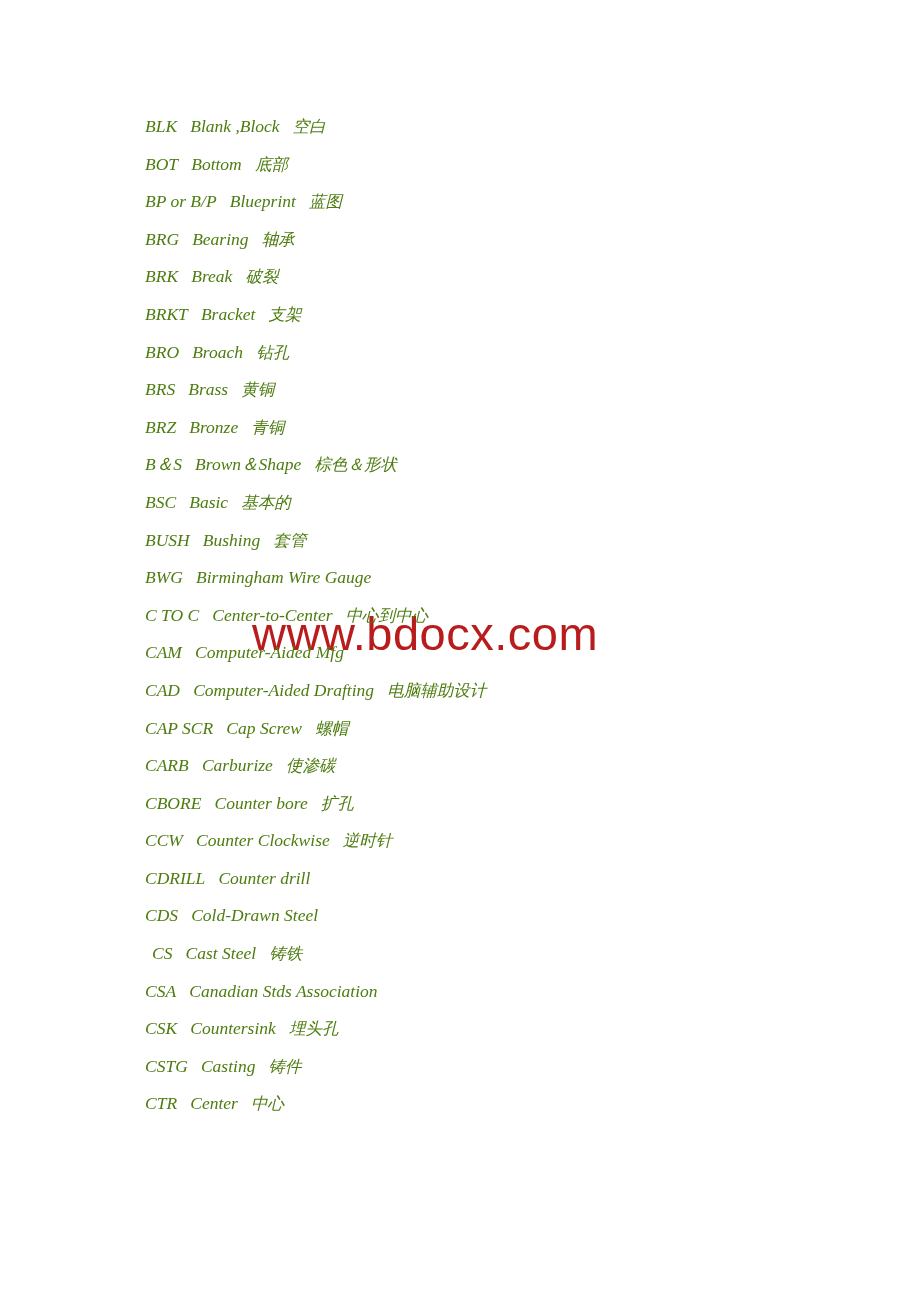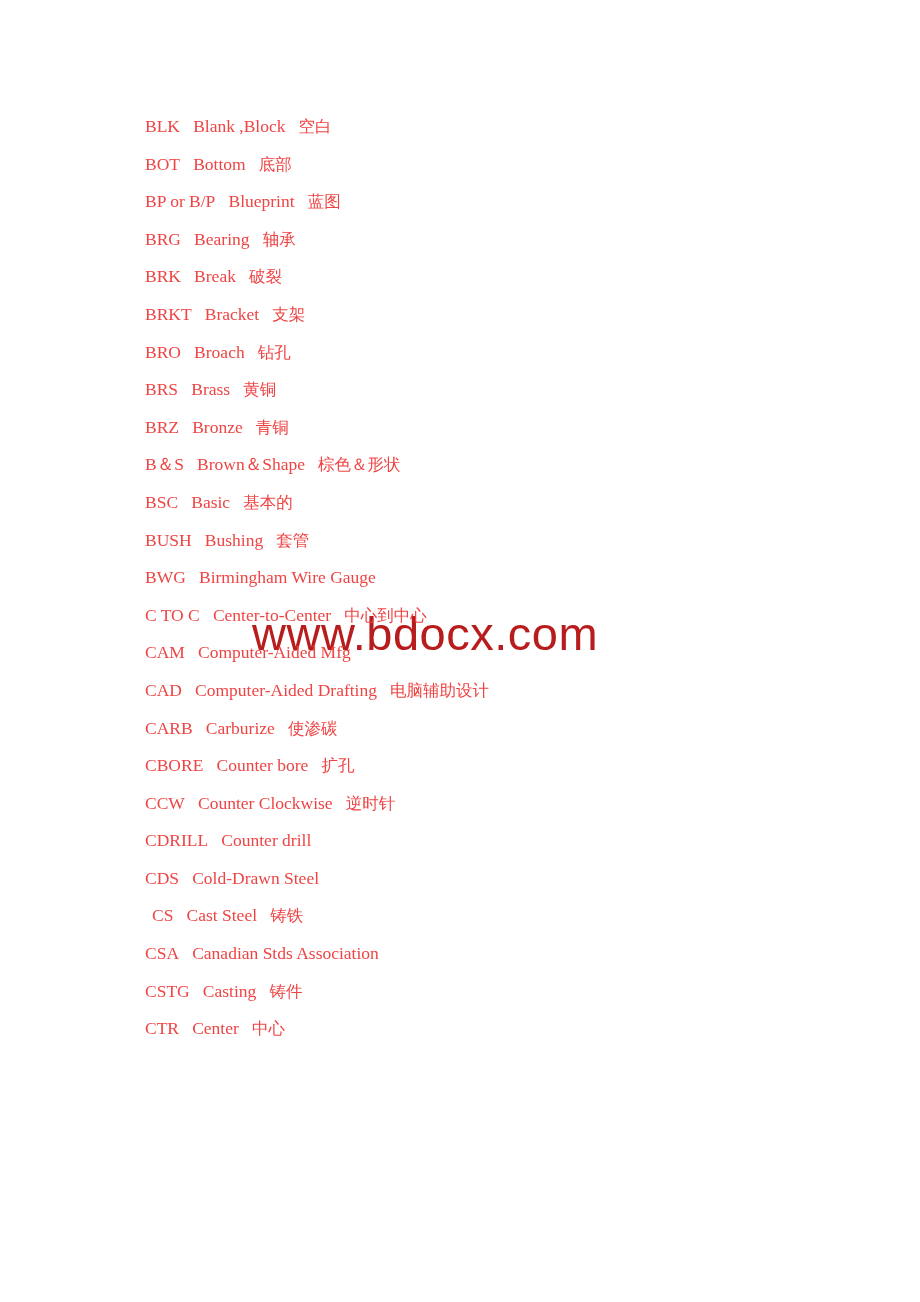--- a/index.html
+++ b/index.html
@@ -51,21 +51,22 @@
     top: 108px;
     right: 40px;
     z-index: 2;
   }
 
   .entry {
     font-size: 17.5px;
     line-height: 37.6px;
     height: 37.6px;
     white-space: pre;
-    color: #ef4444;
+    color: #4d7c0f;
+    font-style: italic;
   }
 
   
   .entry.indent {
     padding-left: 7px;
   }
 
   .abbr       { }
   .sep        { }
   .english    { }
@@ -91,24 +92,26 @@
       <div class="entry"><span class="abbr">BRO</span><span class="sep">&nbsp;&nbsp;&nbsp;</span><span class="english">Broach</span><span class="sep">&nbsp;&nbsp;&nbsp;</span><span class="chinese">钻孔</span></div>
       <div class="entry"><span class="abbr">BRS</span><span class="sep">&nbsp;&nbsp;&nbsp;</span><span class="english">Brass</span><span class="sep">&nbsp;&nbsp;&nbsp;</span><span class="chinese">黄铜</span></div>
       <div class="entry"><span class="abbr">BRZ</span><span class="sep">&nbsp;&nbsp;&nbsp;</span><span class="english">Bronze</span><span class="sep">&nbsp;&nbsp;&nbsp;</span><span class="chinese">青铜</span></div>
       <div class="entry"><span class="abbr">B＆S</span><span class="sep">&nbsp;&nbsp;&nbsp;</span><span class="english">Brown＆Shape</span><span class="sep">&nbsp;&nbsp;&nbsp;</span><span class="chinese">棕色＆形状</span></div>
       <div class="entry"><span class="abbr">BSC</span><span class="sep">&nbsp;&nbsp;&nbsp;</span><span class="english">Basic</span><span class="sep">&nbsp;&nbsp;&nbsp;</span><span class="chinese">基本的</span></div>
       <div class="entry"><span class="abbr">BUSH</span><span class="sep">&nbsp;&nbsp;&nbsp;</span><span class="english">Bushing</span><span class="sep">&nbsp;&nbsp;&nbsp;</span><span class="chinese">套管</span></div>
       <div class="entry"><span class="abbr">BWG</span><span class="sep">&nbsp;&nbsp;&nbsp;</span><span class="english">Birmingham Wire Gauge</span></div>
       <div class="entry"><span class="abbr">C TO C</span><span class="sep">&nbsp;&nbsp;&nbsp;</span><span class="english">Center-to-Center</span><span class="sep">&nbsp;&nbsp;&nbsp;</span><span class="chinese">中心到中心</span></div>
       <div class="entry"><span class="abbr">CAM</span><span class="sep">&nbsp;&nbsp;&nbsp;</span><span class="english">Computer-Aided Mfg</span></div>
       <div class="entry"><span class="abbr">CAD</span><span class="sep">&nbsp;&nbsp;&nbsp;</span><span class="english">Computer-Aided Drafting</span><span class="sep">&nbsp;&nbsp;&nbsp;</span><span class="chinese">电脑辅助设计</span></div>
+      <div class="entry"><span class="abbr">CAP SCR</span><span class="sep">&nbsp;&nbsp;&nbsp;</span><span class="english">Cap Screw</span><span class="sep">&nbsp;&nbsp;&nbsp;</span><span class="chinese">螺帽</span></div>
       <div class="entry"><span class="abbr">CARB</span><span class="sep">&nbsp;&nbsp;&nbsp;</span><span class="english">Carburize</span><span class="sep">&nbsp;&nbsp;&nbsp;</span><span class="chinese">使渗碳</span></div>
       <div class="entry"><span class="abbr">CBORE</span><span class="sep">&nbsp;&nbsp;&nbsp;</span><span class="english">Counter bore</span><span class="sep">&nbsp;&nbsp;&nbsp;</span><span class="chinese">扩孔</span></div>
       <div class="entry"><span class="abbr">CCW</span><span class="sep">&nbsp;&nbsp;&nbsp;</span><span class="english">Counter Clockwise</span><span class="sep">&nbsp;&nbsp;&nbsp;</span><span class="chinese">逆时针</span></div>
       <div class="entry"><span class="abbr">CDRILL</span><span class="sep">&nbsp;&nbsp;&nbsp;</span><span class="english">Counter drill</span></div>
       <div class="entry"><span class="abbr">CDS</span><span class="sep">&nbsp;&nbsp;&nbsp;</span><span class="english">Cold-Drawn Steel</span></div>
       <div class="entry indent"><span class="abbr">CS</span><span class="sep">&nbsp;&nbsp;&nbsp;</span><span class="english">Cast Steel</span><span class="sep">&nbsp;&nbsp;&nbsp;</span><span class="chinese">铸铁</span></div>
       <div class="entry"><span class="abbr">CSA</span><span class="sep">&nbsp;&nbsp;&nbsp;</span><span class="english">Canadian Stds Association</span></div>
+      <div class="entry"><span class="abbr">CSK</span><span class="sep">&nbsp;&nbsp;&nbsp;</span><span class="english">Countersink</span><span class="sep">&nbsp;&nbsp;&nbsp;</span><span class="chinese">埋头孔</span></div>
       <div class="entry"><span class="abbr">CSTG</span><span class="sep">&nbsp;&nbsp;&nbsp;</span><span class="english">Casting</span><span class="sep">&nbsp;&nbsp;&nbsp;</span><span class="chinese">铸件</span></div>
       <div class="entry"><span class="abbr">CTR</span><span class="sep">&nbsp;&nbsp;&nbsp;</span><span class="english">Center</span><span class="sep">&nbsp;&nbsp;&nbsp;</span><span class="chinese">中心</span></div>
     </div>
 
 </div>
 
 </body></html>

